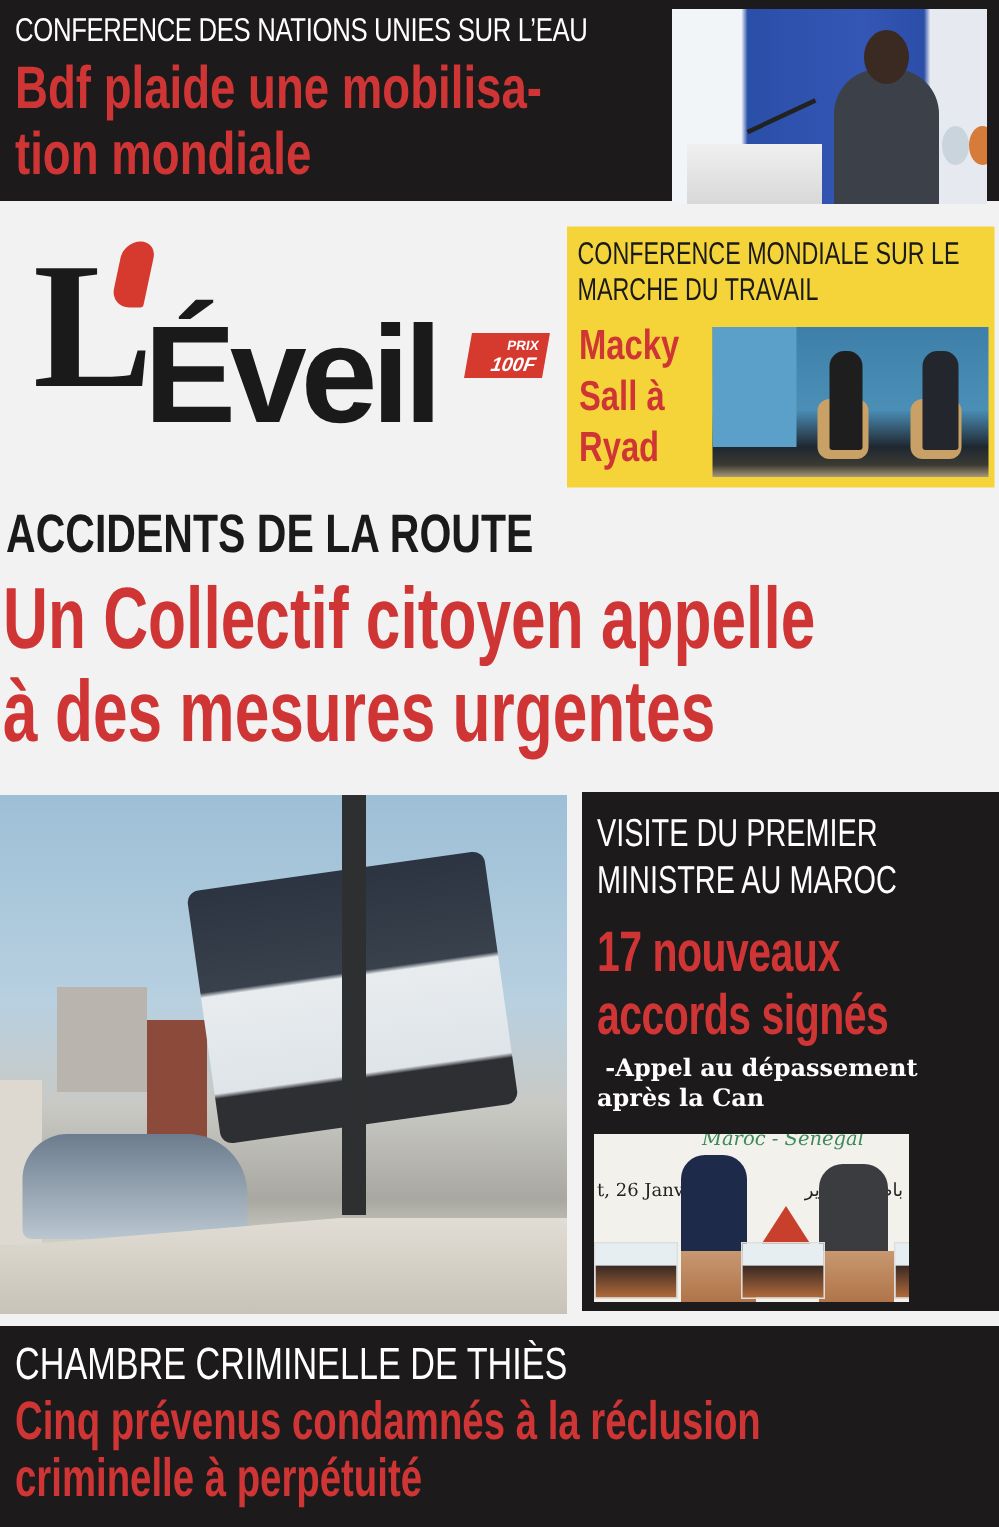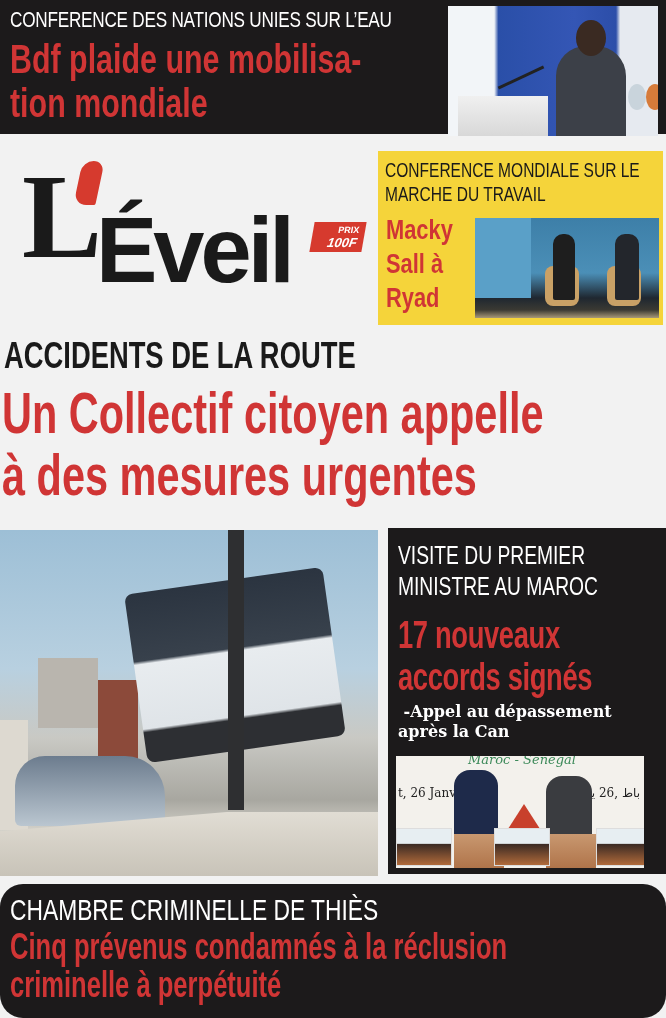--- a/index.html
+++ b/index.html
@@ -178,21 +178,21 @@
       position: absolute; left: 10px; top: 86px; width: 360px;
       color: #d03535; font-size: 38px; font-weight: bold; line-height: 42px;
       transform: scaleX(0.72); transform-origin: left top; letter-spacing: -0.5px;
     }
     .visit-box .sub {
       position: absolute; left: 10px; top: 174px; width: 270px;
       color: #ffffff; font-family: "DejaVu Serif", serif; font-weight: bold;
       font-size: 16px; line-height: 20px;
     }
     .visit-photo {
-      position: absolute; left: 8px; top: 228px; width: 248px; height: 112px;
+      position: absolute; left: 8px; top: 228px; width: 210px; height: 112px;
       background: #f3f1ec; overflow: hidden;
     }
     .visit-photo .banner-text {
       position: absolute; left: 72px; top: -4px;
       color: #3d8a5a; font-family: "DejaVu Serif", serif; font-style: italic; font-size: 13px;
     }
     .visit-photo .date-l {
       position: absolute; left: 2px; top: 30px; font-size: 12px; color: #222; font-family: "DejaVu Serif", serif;
     }
     .visit-photo .date-r {
@@ -218,21 +218,20 @@
     }
     .visit-photo .lectern {
       position: absolute; top: 78px; width: 50px; height: 34px;
       background: linear-gradient(180deg, #c89870, #b0744a);
     }
 
     
     .bottom-banner {
       position: absolute; left: 0; top: 884px; width: 666px; height: 134px;
       background: #1c1a1b;
-      border-radius: 23px;
     }
     .bottom-banner .kicker {
       position: absolute; left: 10px; top: 8px;
       color: #ffffff; font-size: 30px; line-height: 36px;
       transform: scaleX(0.76); transform-origin: left top; white-space: nowrap;
     }
     .bottom-banner .headline {
       position: absolute; left: 10px; top: 44px;
       color: #d03535; font-size: 36px; font-weight: bold; line-height: 38px;
       transform: scaleX(0.71); transform-origin: left top; white-space: nowrap;

